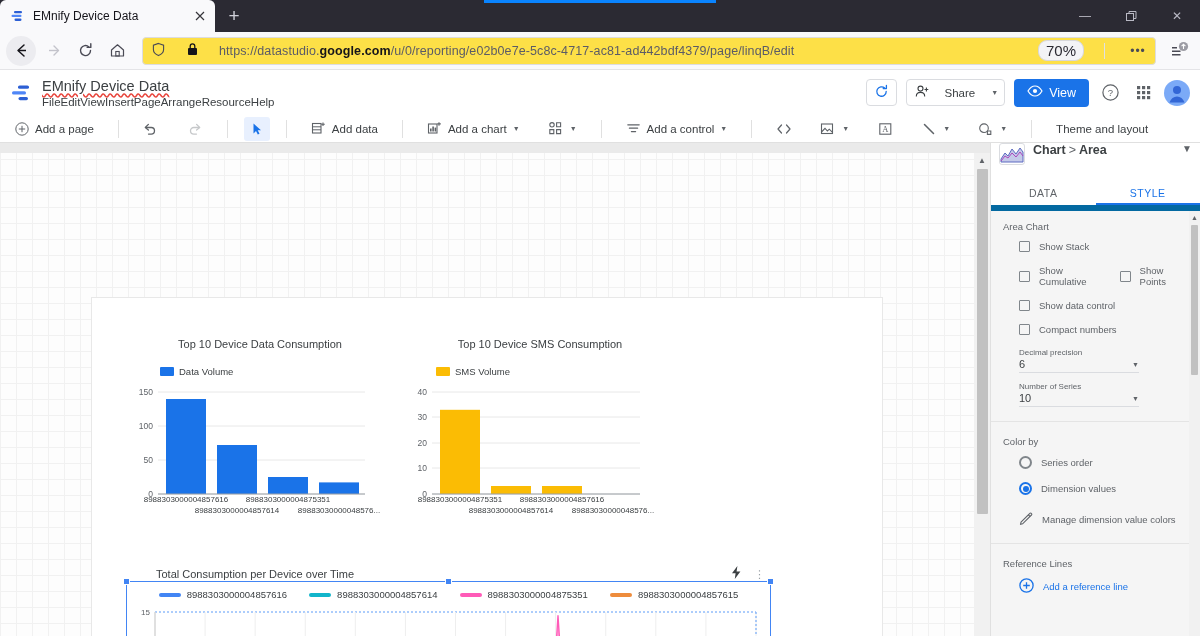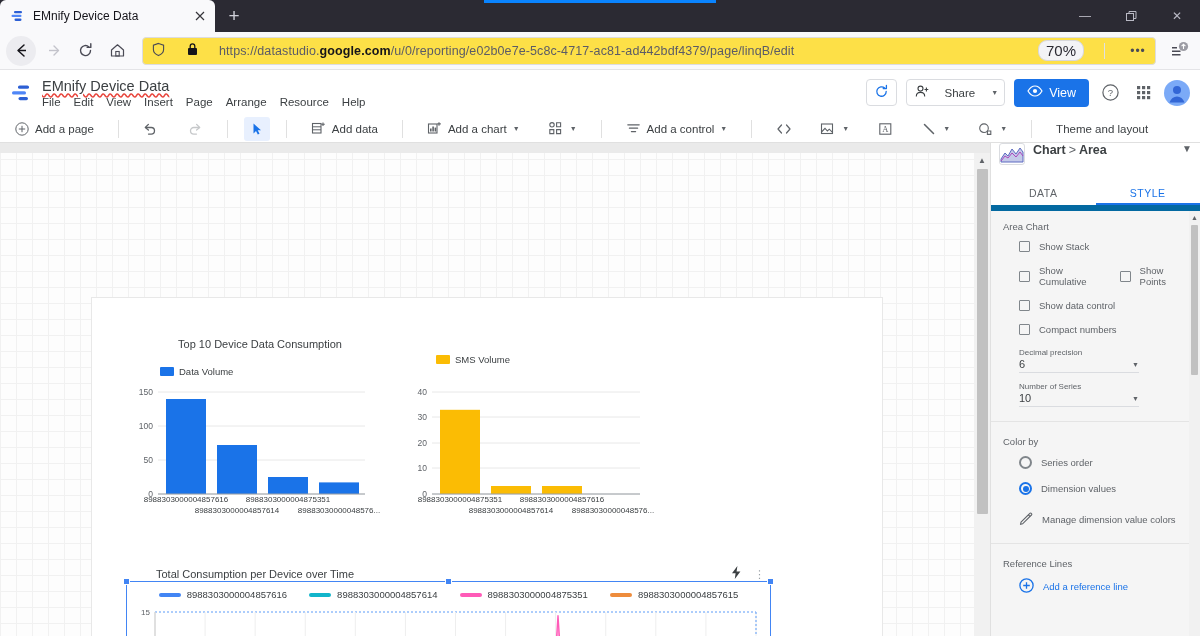--- a/index.html
+++ b/index.html
@@ -62,21 +62,21 @@
   .nav-right { width:30px;height:30px;display:flex;align-items:center;
     justify-content:center;}
 
   
   .ds-header { height:45px; display:flex; align-items:center; padding:0 10px 0 10px;
     background:#fff; }
   .ds-logo { width:24px;height:24px;margin-right:8px;position:relative;flex:0 0 24px;}
   .ds-titleblock { display:flex; flex-direction:column; gap:1px; }
   .ds-title { font-size:14.5px; color:#3c4043; line-height:17px;
     text-decoration: underline wavy #e8453c; text-underline-offset:2px;}
-  .ds-menu { display:flex; gap:13px; }
+  .ds-menu { display:flex; }
   .ds-menu span { font-size:11.5px; color:#3c4043; cursor:default;}
   .ds-actions { margin-left:auto; display:flex; align-items:center; gap:9px;}
   .btn-outline { height:27px; min-width:30px; border:1px solid #dadce0;
     border-radius:4px; display:flex; align-items:center; justify-content:center;
     padding:0 7px; gap:15px; color:#1a73e8; font-size:11.5px;}
   .btn-share { padding:0 6px 0 8px; color:#3c4043;}
   .btn-view { height:28px; background:#1a73e8; color:#fff; border-radius:4px;
     display:flex;align-items:center;gap:6px;padding:0 13px; font-size:12.5px;}
   .icon-round { width:24px;height:24px; display:flex;align-items:center;
     justify-content:center; color:#5f6368;}
@@ -521,20 +521,21 @@
           <g font-size="8" fill="#3c4043" font-family="Liberation Sans" text-anchor="middle">
             <text x="76" y="9">8988303000004857616</text>
             <text x="127" y="20">8988303000004857614</text>
             <text x="178" y="9">8988303000004875351</text>
             <text x="229" y="20">89883030000048576...</text>
           </g>
         </svg>
       </div>
 
       <div style="position:absolute;left:298px;top:40px;width:300px;height:195px;">
+        <div class="chart-title">Top 10 Device SMS Consumption</div>
         <div class="legend-row" style="margin:16px 0 0 46px;">
           <span class="legend-swatch" style="background:#fbbc04;"></span>
           <span>SMS Volume</span>
         </div>
         <svg width="300" height="150" style="position:absolute;left:0;top:38px;">
           <g stroke="#e8e8e8" stroke-width="1">
             <line x1="42" y1="118" x2="250" y2="118"></line>
             <line x1="42" y1="92" x2="250" y2="92"></line>
             <line x1="42" y1="67" x2="250" y2="67"></line>
             <line x1="42" y1="41" x2="250" y2="41"></line>

